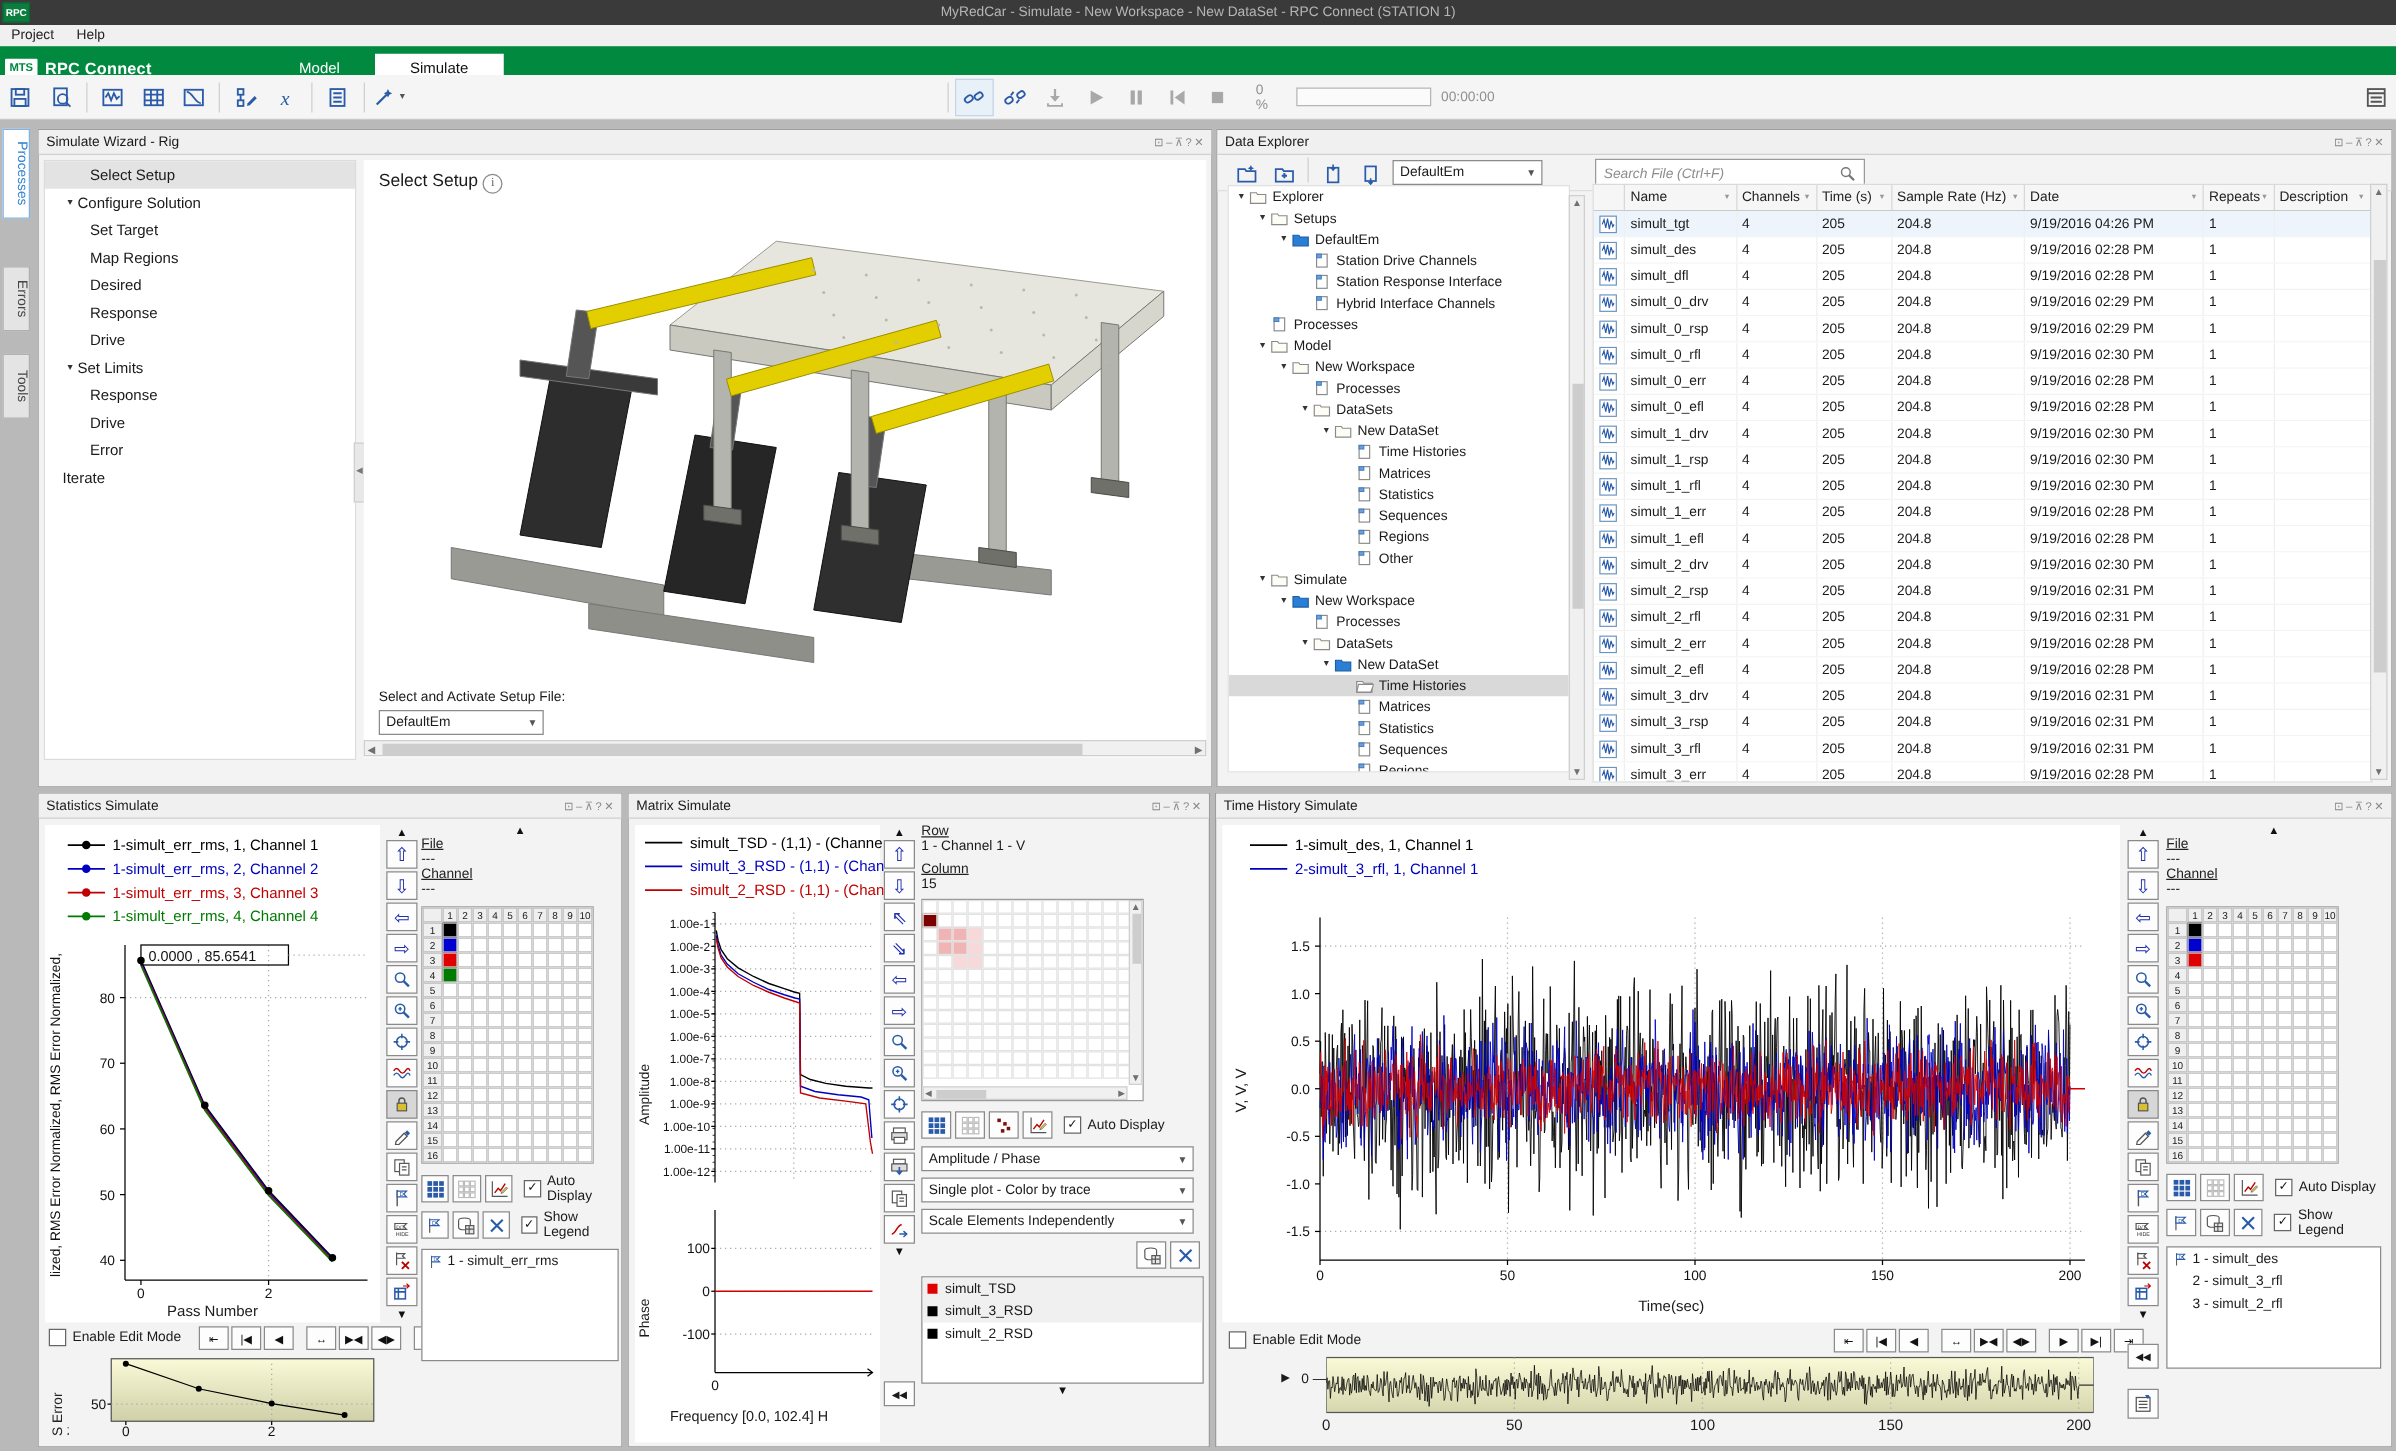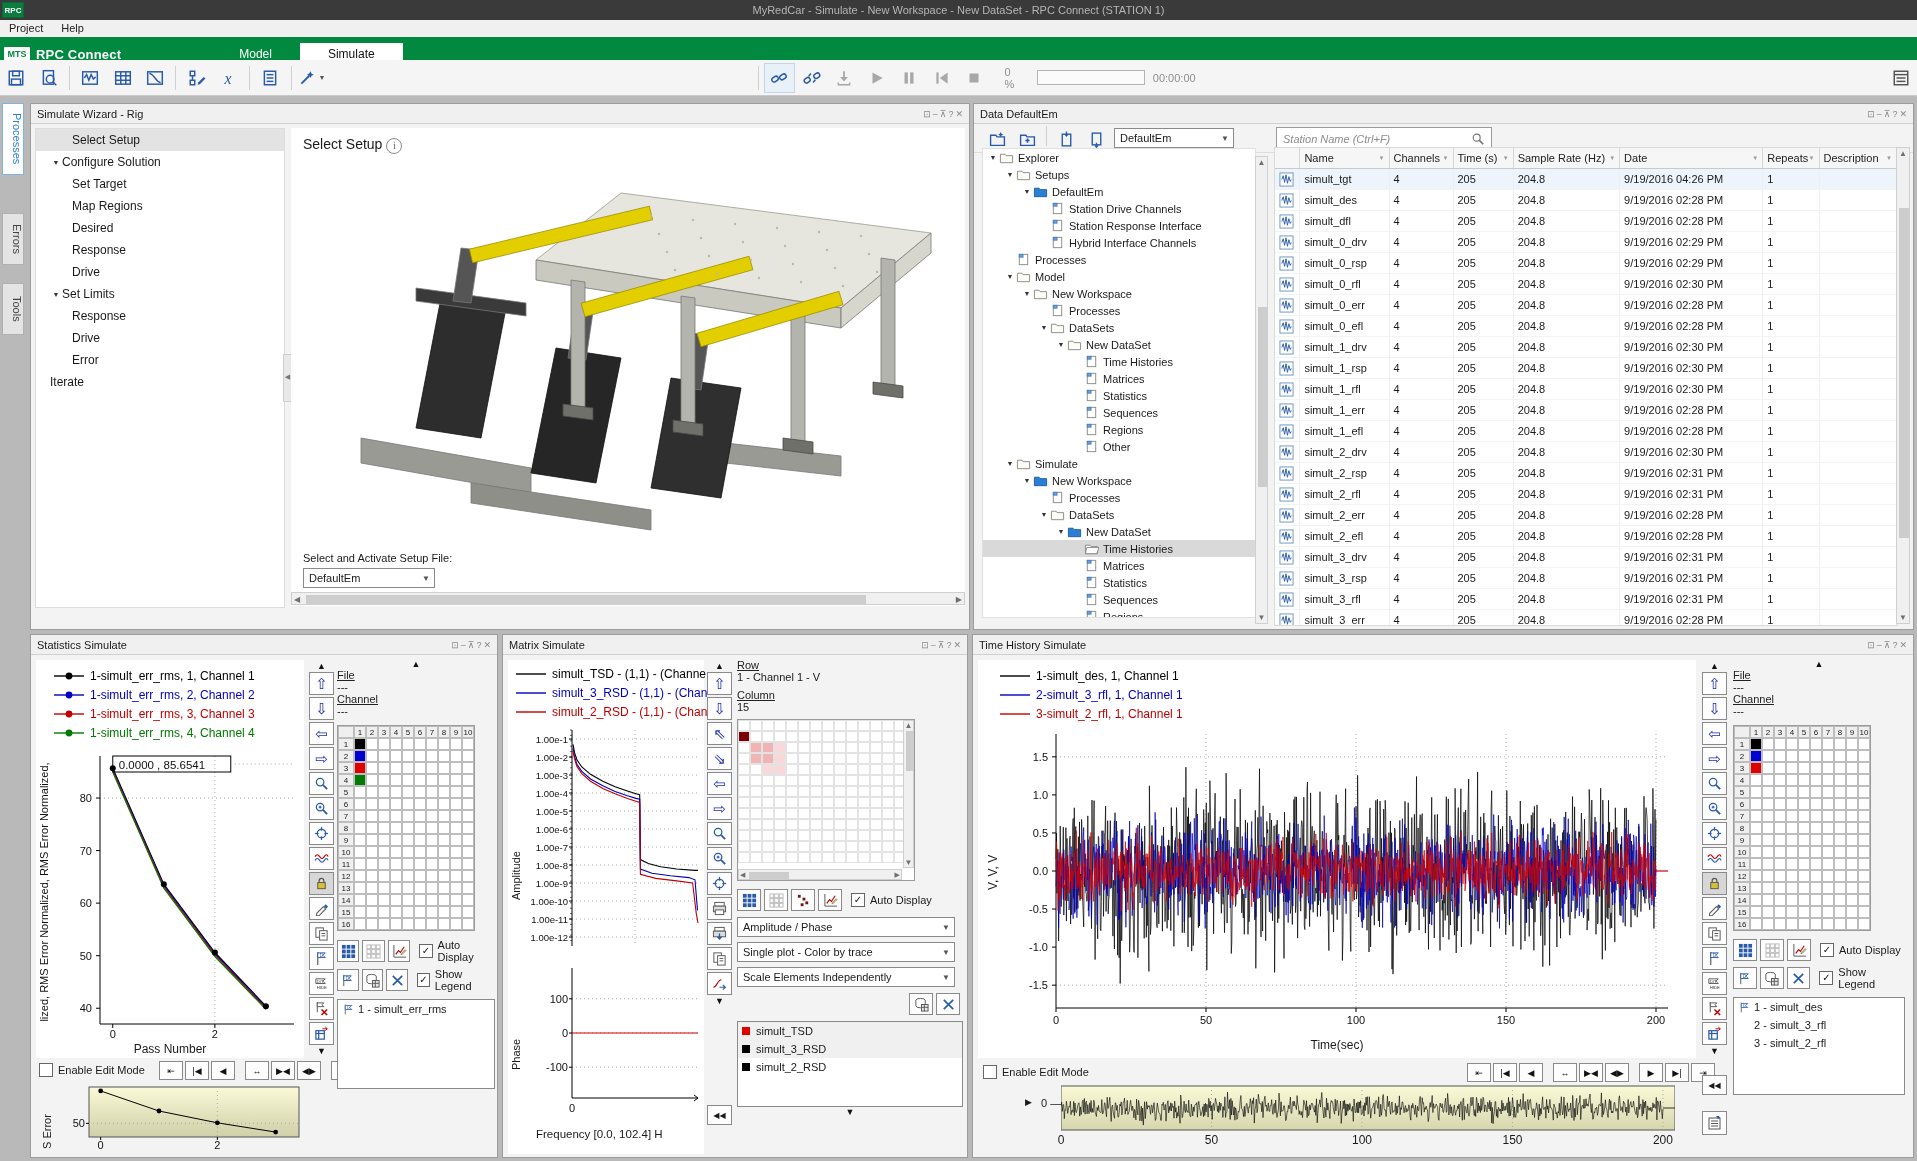--- a/index.html
+++ b/index.html
@@ -324,21 +324,21 @@
     <div class="scroll" style="left:0;top:464px;width:674px;height:13px">
       <span style="position:absolute;left:2px;top:2px;color:#707070;font-size:8px">◀</span>
       <span style="position:absolute;right:2px;top:2px;color:#707070;font-size:8px">▶</span>
       <div class="thumb" style="left:14px;top:2px;width:560px;height:9px"></div>
     </div>
   </div>
 </div>
 
 <div class="panel" id="explorer" style="left:973px;top:103px;width:941px;height:527px">
   <div class="ptitle">
-    <span>Data DefaultEm</span>
+    <span>Data Explorer</span>
       <span class="sp"></span>
     <span class="wbtns"><span class="pbtn">⊡</span><span class="pbtn">–</span><span class="pbtn">⊼</span><span class="pbtn">?</span><span class="pbtn">✕</span></span>
   </div>
   <div class="abs" style="left:0;top:20px;right:0;height:28px;background:#f3f3f3;border-bottom:1px solid #ddd">
     <span id="exptbicons" style="position:absolute;left:8px;top:2px;display:flex">
         <div class="tbtn" style="width: 26px; height: 24px;">
           <svg width="17" height="17" viewBox="0 0 16 16">
             <path d="M1.5 4 h5 l1 1.5 h7 v8 h-13 z" fill="none" stroke="#2a5ba8" stroke-width="1.3"></path>
             <path d="M11 1 l.8 1.6 1.6 .8 -1.6 .8 -.8 1.6 -.8 -1.6 -1.6 -.8 1.6 -.8 z" fill="#2a5ba8"></path>
           </svg>
@@ -361,21 +361,21 @@
             <rect x="4" y="2" width="8" height="11" fill="none" stroke="#2a5ba8" stroke-width="1.3"></rect>
             <path d="M8 11 v4 M6.5 13.5 L8 15.3 L9.5 13.5" stroke="#2a5ba8" stroke-width="1.2" fill="none"></path>
           </svg>
         </div>
       </span>
     <div class="dd abs" style="left:140px;top:4px;width:120px">
       <span class="txt">DefaultEm</span>
         <span class="car">▼</span>
     </div>
     <div class="abs" style="left:302px;top:3px;width:214px;height:21px;background:#fff;border:1px solid #9a9a9a;display:flex;align-items:center">
-      <span style="flex:1;padding:0 6px;color:#8c8c8c;font-style:italic">Station Name (Ctrl+F)</span>
+      <span style="flex:1;padding:0 6px;color:#8c8c8c;font-style:italic">Search File (Ctrl+F)</span>
       <span id="searchmag" style="width:20px">
           <svg width="14" height="14" viewBox="0 0 16 16">
             <circle cx="6.5" cy="6.5" r="4" fill="none" stroke="#777" stroke-width="1.3"></circle>
             <line x1="9.5" y1="9.5" x2="14" y2="14" stroke="#777" stroke-width="2"></line>
           </svg>
         </span>
     </div>
   </div>
   <div class="abs white" style="left: 8px; top: 52px; width: 272px; height: 468px; border: 1px solid rgb(224, 224, 224); overflow: hidden; margin-top: -8px;" id="exptree">
       <div class="tree-item" style="padding-left: 4px;">
@@ -2028,28 +2028,20 @@
           <span style="color: rgb(0, 0, 0);">1-simult_des, 1, Channel 1</span>
         </div>
         <div class="leg">
           <span class="lnmark">
             <svg width="30" height="10">
               <line x1="0" y1="5" x2="30" y2="5" stroke="#0000c0" stroke-width="1.4"></line>
             </svg>
           </span>
           <span style="color: rgb(0, 0, 192);">2-simult_3_rfl, 1, Channel 1</span>
         </div>
-        <div class="leg">
-          <span class="lnmark">
-            <svg width="30" height="10">
-              <line x1="0" y1="5" x2="30" y2="5" stroke="#c00000" stroke-width="1.4"></line>
-            </svg>
-          </span>
-          <span style="color: rgb(192, 0, 0);">3-simult_2_rfl, 1, Channel 1</span>
-        </div>
       </div>
     <div class="abs" style="left:8px;top:150px;width:14px;height:80px;writing-mode:vertical-rl;transform:rotate(180deg);font-size:12px">V, V, V</div>
     <svg id="thplot" class="abs" style="left:22px;top:64px" width="694" height="312">
         <text x="48" y="36.833333333333336" text-anchor="end" font-size="11" fill="#111" font-family="Liberation Sans, sans-serif">1.5</text>
         <line x1="52" y1="32.833333333333336" x2="56" y2="32.833333333333336" stroke="#000" stroke-width="1"></line>
         <text x="48" y="74.88888888888889" text-anchor="end" font-size="11" fill="#111" font-family="Liberation Sans, sans-serif">1.0</text>
         <line x1="52" y1="70.88888888888889" x2="56" y2="70.88888888888889" stroke="#000" stroke-width="1"></line>
         <text x="48" y="112.94444444444444" text-anchor="end" font-size="11" fill="#111" font-family="Liberation Sans, sans-serif">0.5</text>
         <line x1="52" y1="108.94444444444444" x2="56" y2="108.94444444444444" stroke="#000" stroke-width="1"></line>
         <text x="48" y="151" text-anchor="end" font-size="11" fill="#111" font-family="Liberation Sans, sans-serif">0.0</text>

